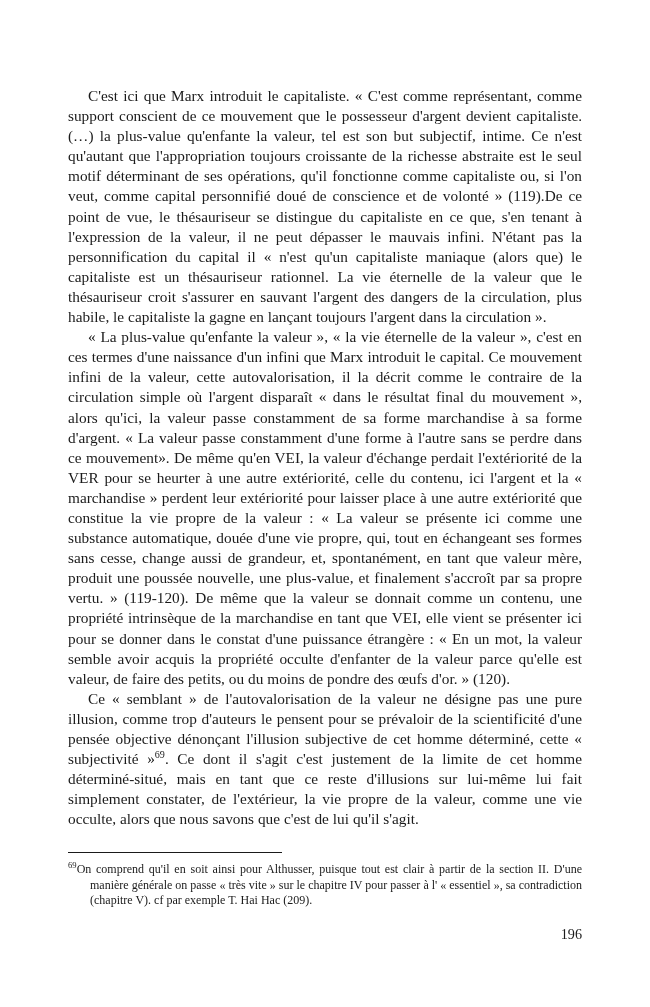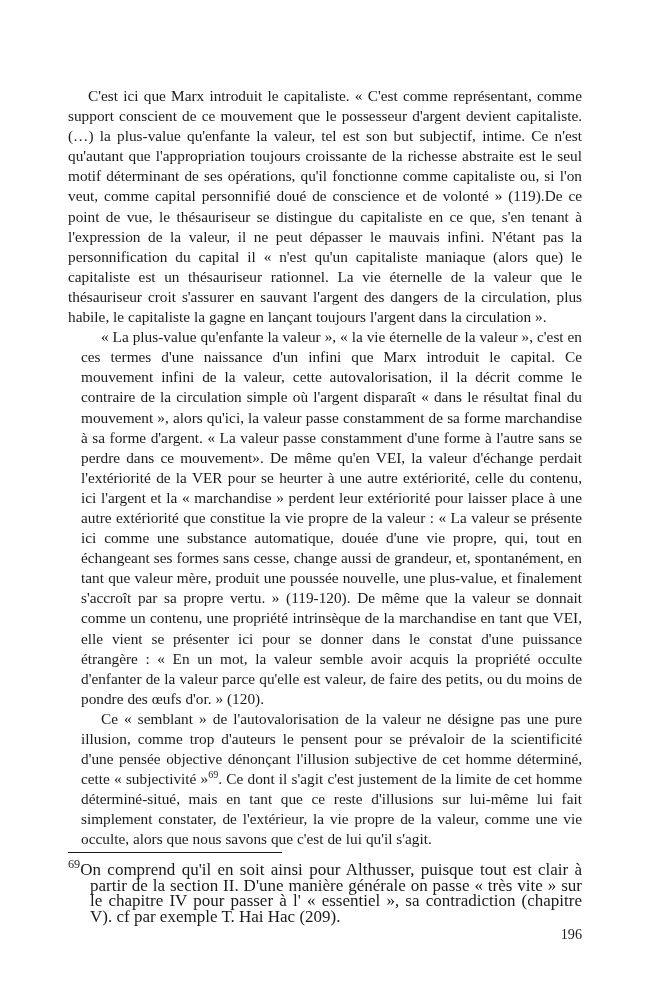--- a/index.html
+++ b/index.html
@@ -41,21 +41,20 @@
     line-height: 20.1px;
     text-align: justify;
     text-justify: inter-word;
     text-indent: 20px;
     hyphens: none;
     word-spacing: 0.1px;
   }
 
   .para + .para {
     margin-top: 0;
-    margin-left: 13px;
   }
 
   .sup {
     font-size: 0.66em;
     vertical-align: super;
     line-height: 0;
   }
 
   
   .footnote-zone {
@@ -67,21 +66,21 @@
 
   .footnote-rule {
     width: 214px;
     height: 0;
     border-top: 1.1px solid #1a1a1a;
     margin: 0 0 9px 0;
   }
 
   .footnote {
     margin: 0;
-    font-size: 17px;
+    font-size: 12px;
     line-height: 15.6px;
     text-align: justify;
     text-justify: inter-word;
     padding-left: 22px;
     text-indent: -22px;
   }
 
   .footnote .fn-marker {
     font-size: 0.72em;
     vertical-align: super;

